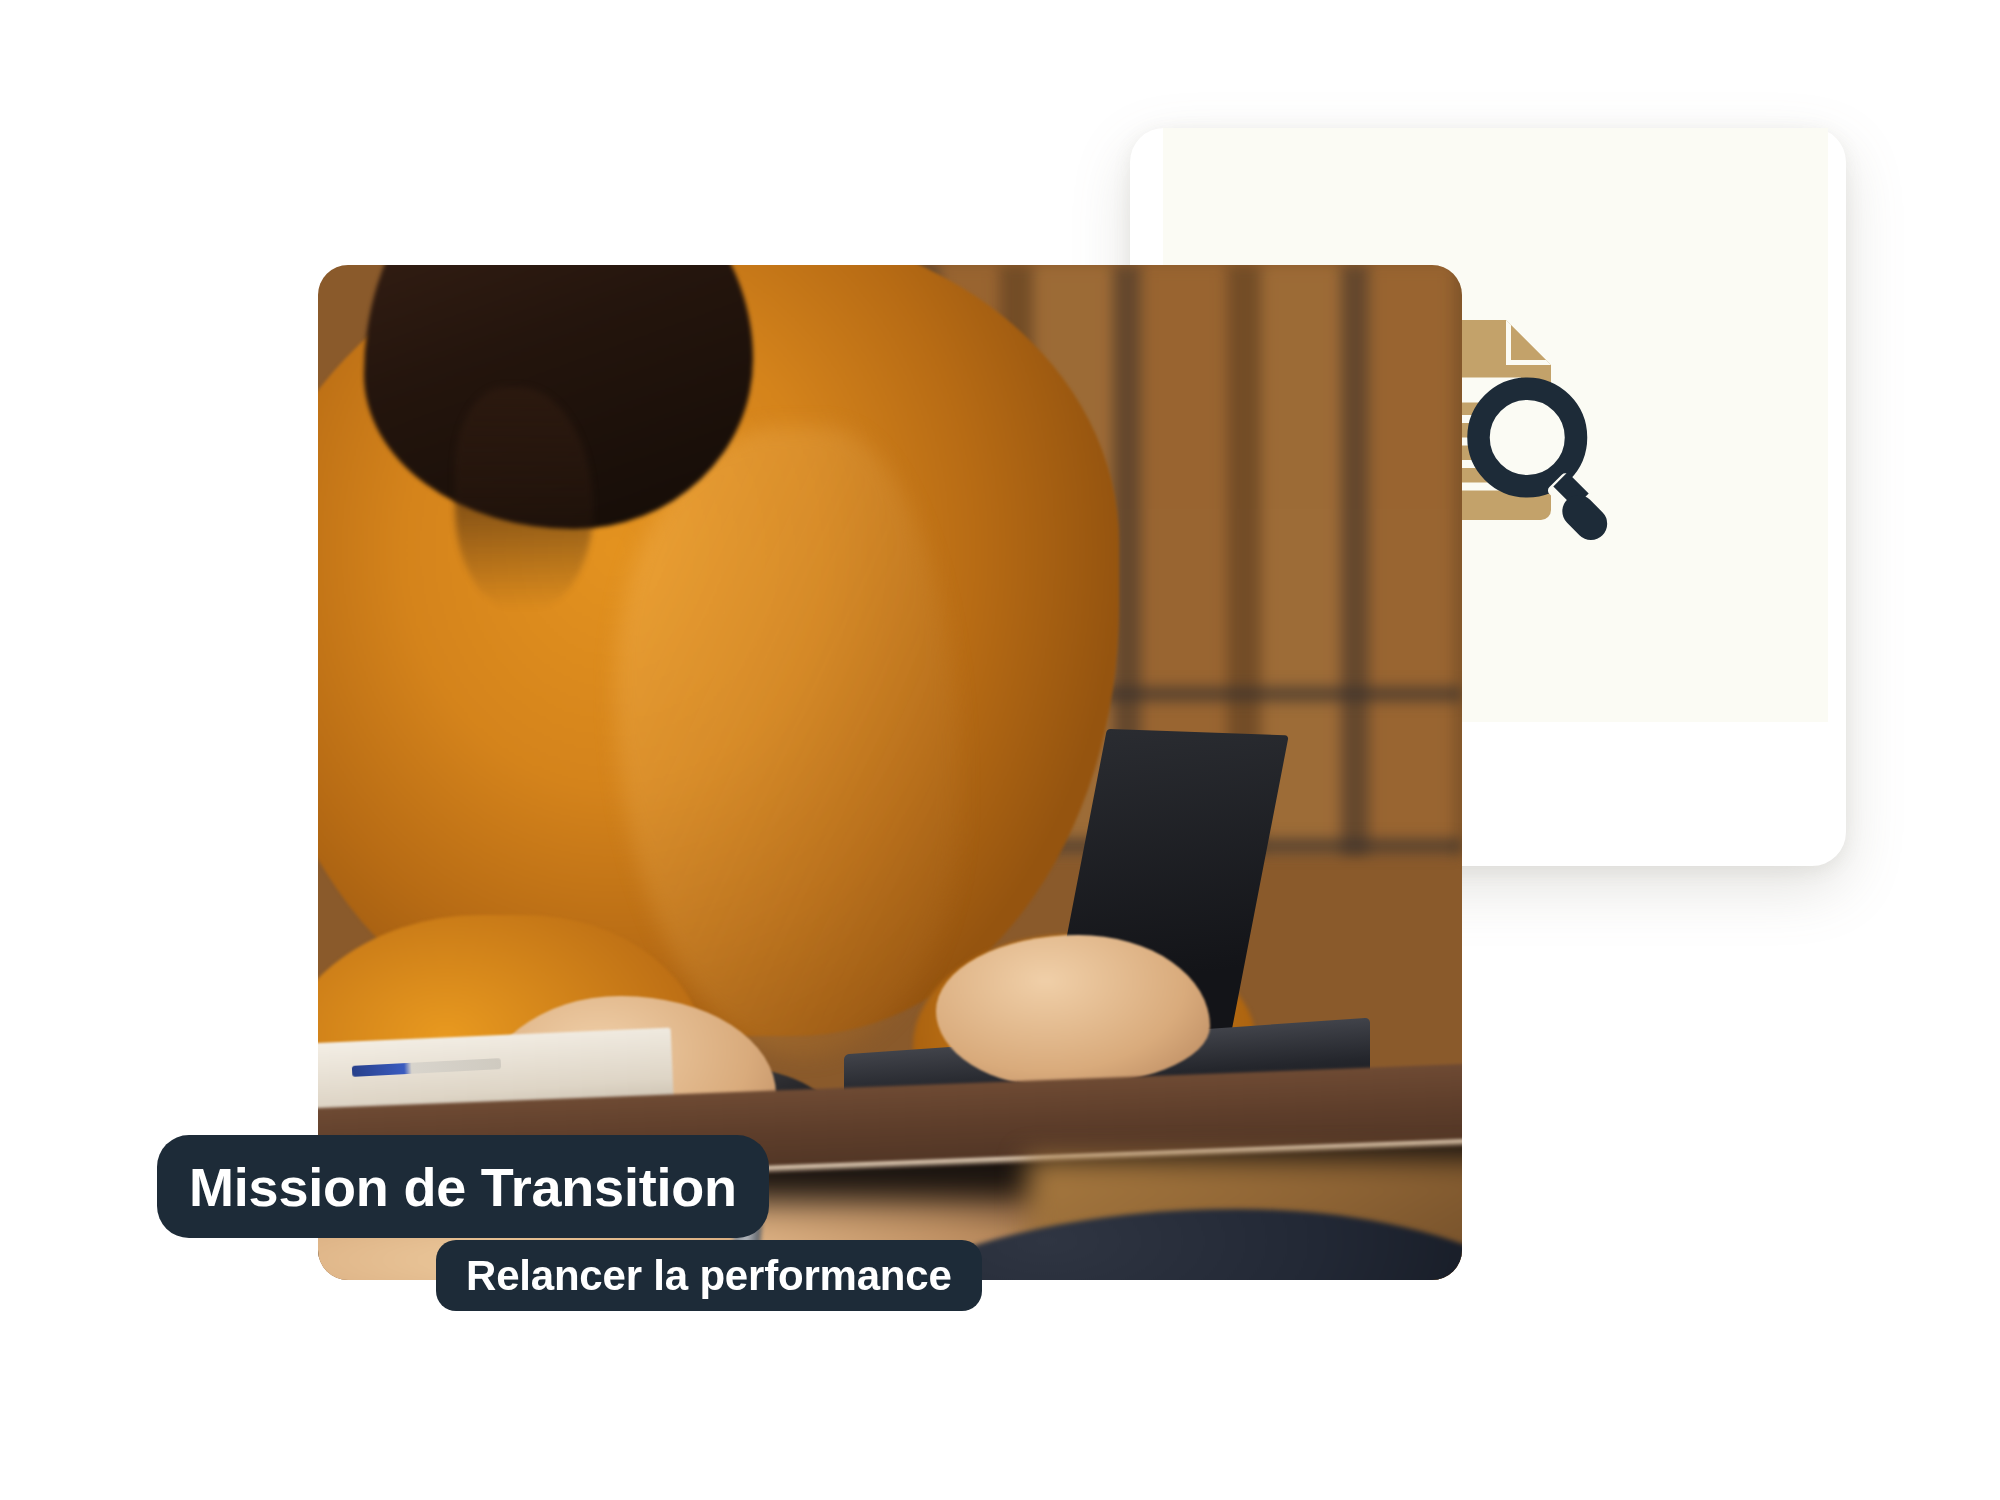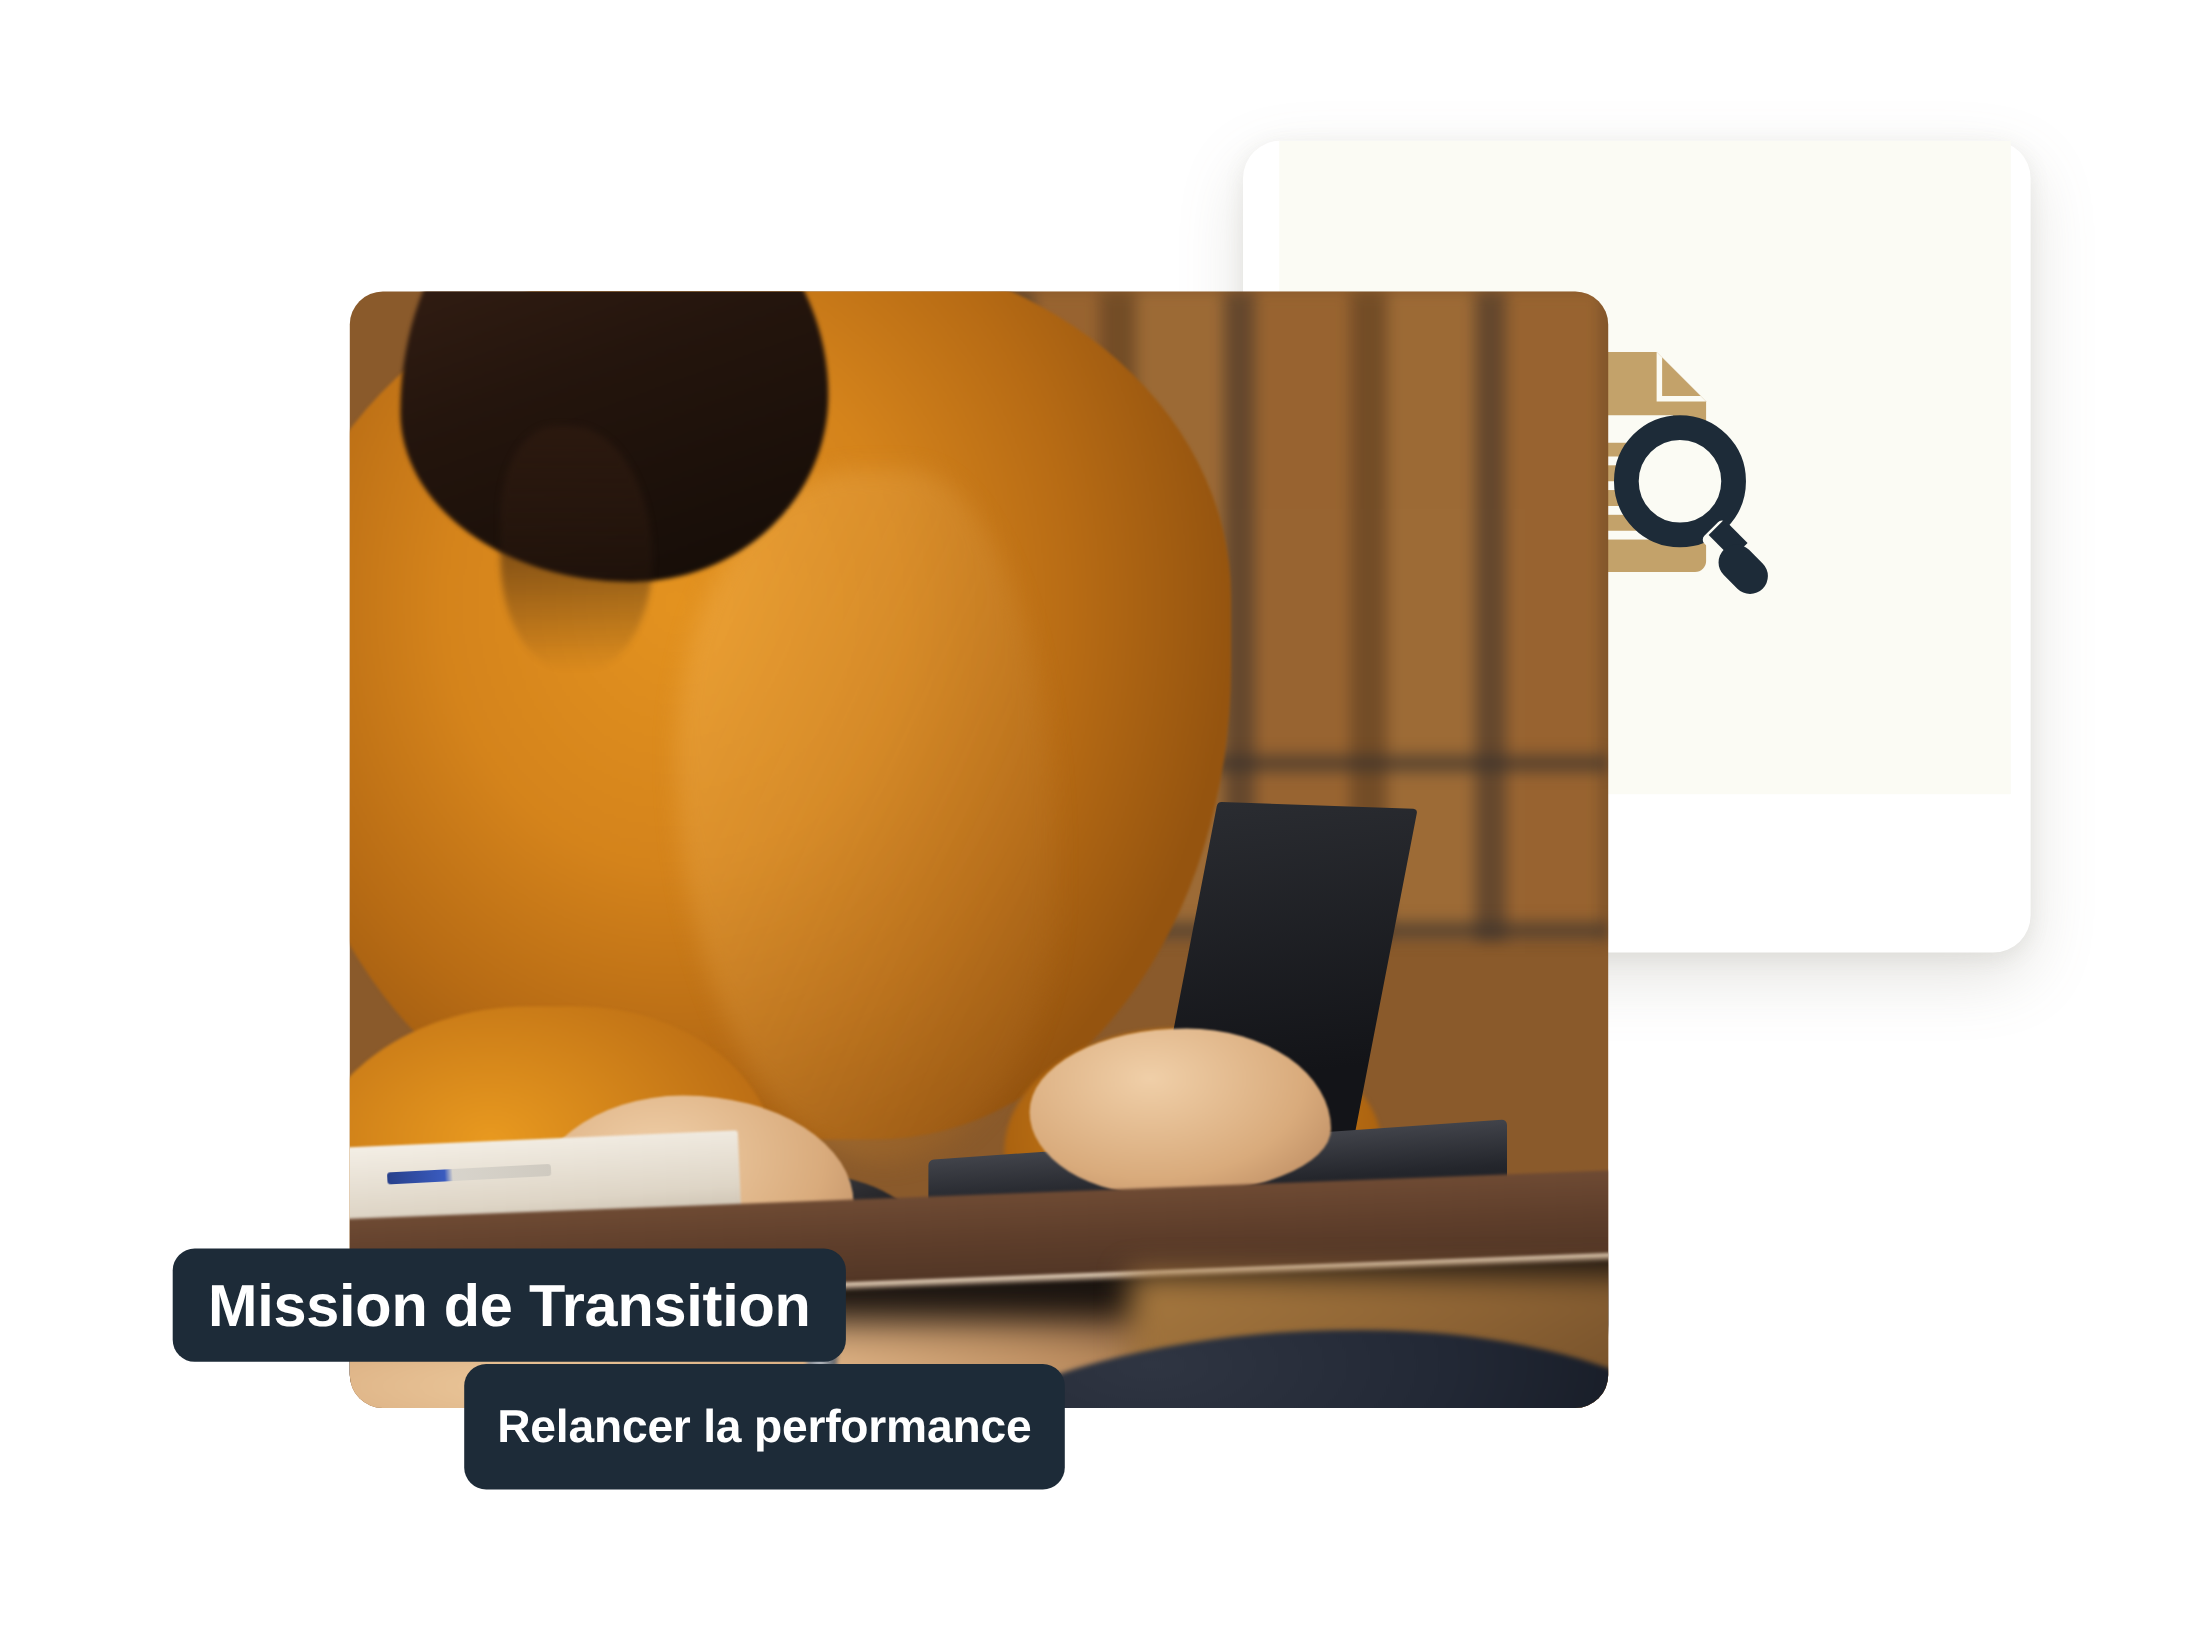--- a/index.html
+++ b/index.html
@@ -305,28 +305,28 @@
     display: flex;
     align-items: center;
     white-space: nowrap;
     font-weight: bold;
     letter-spacing: -.2px;
   }
   .badge-title {
     left: 157px;
     top: 1135px;
     height: 103px;
-    border-radius: 20px;
+    border-radius: 32px;
     padding: 0 32px;
     font-size: 54px;
   }
   .badge-subtitle {
-    left: 422px;
+    left: 436px;
     top: 1240px;
-    height: 114px;
+    height: 71px;
     border-radius: 20px;
     padding: 0 30px;
     font-size: 42px;
   }
 </style>
 </head>
 <body>
 
 <div id="stage">
 

